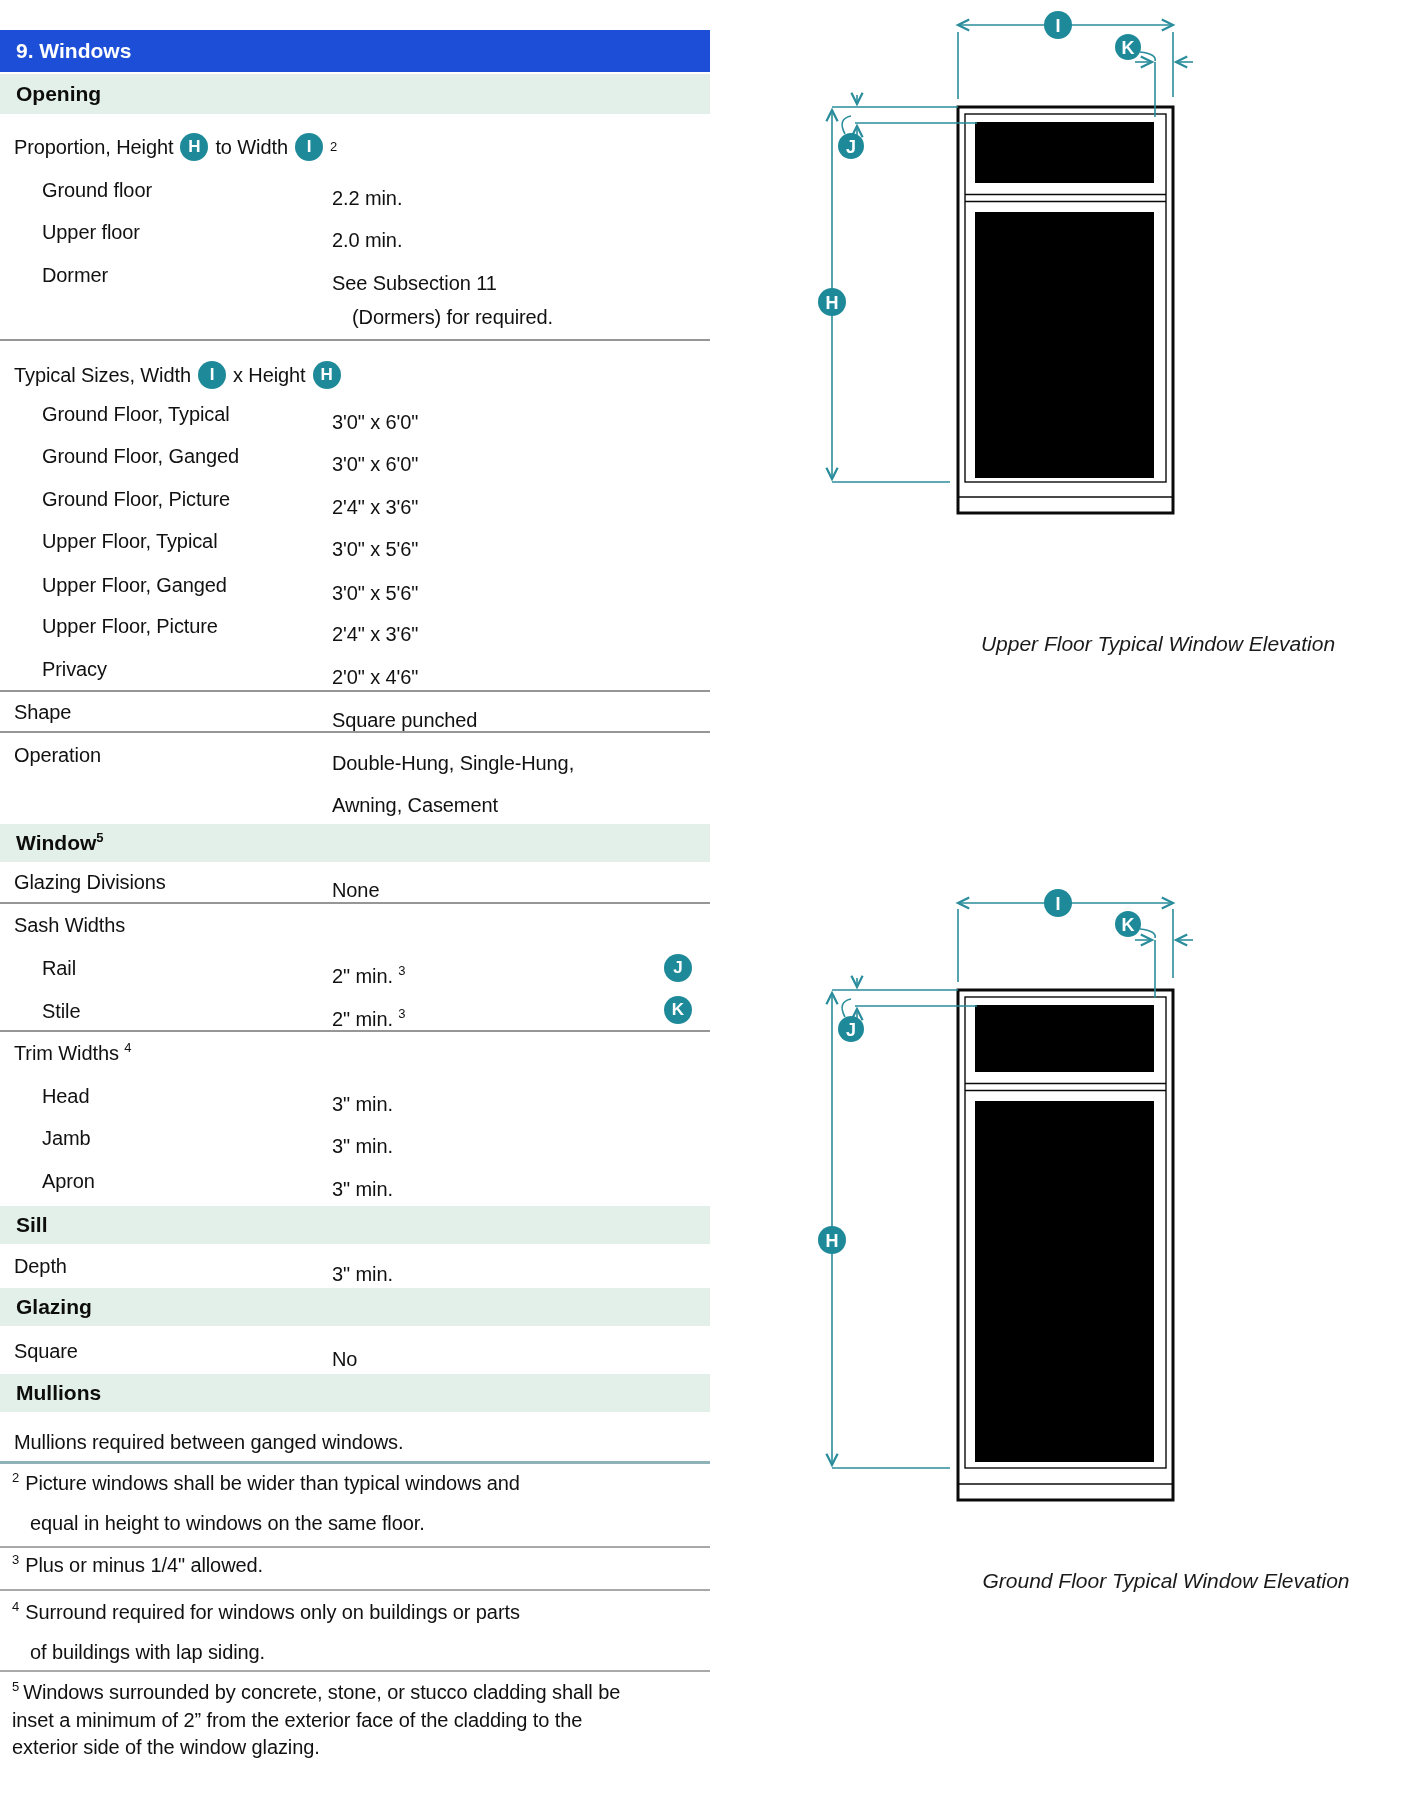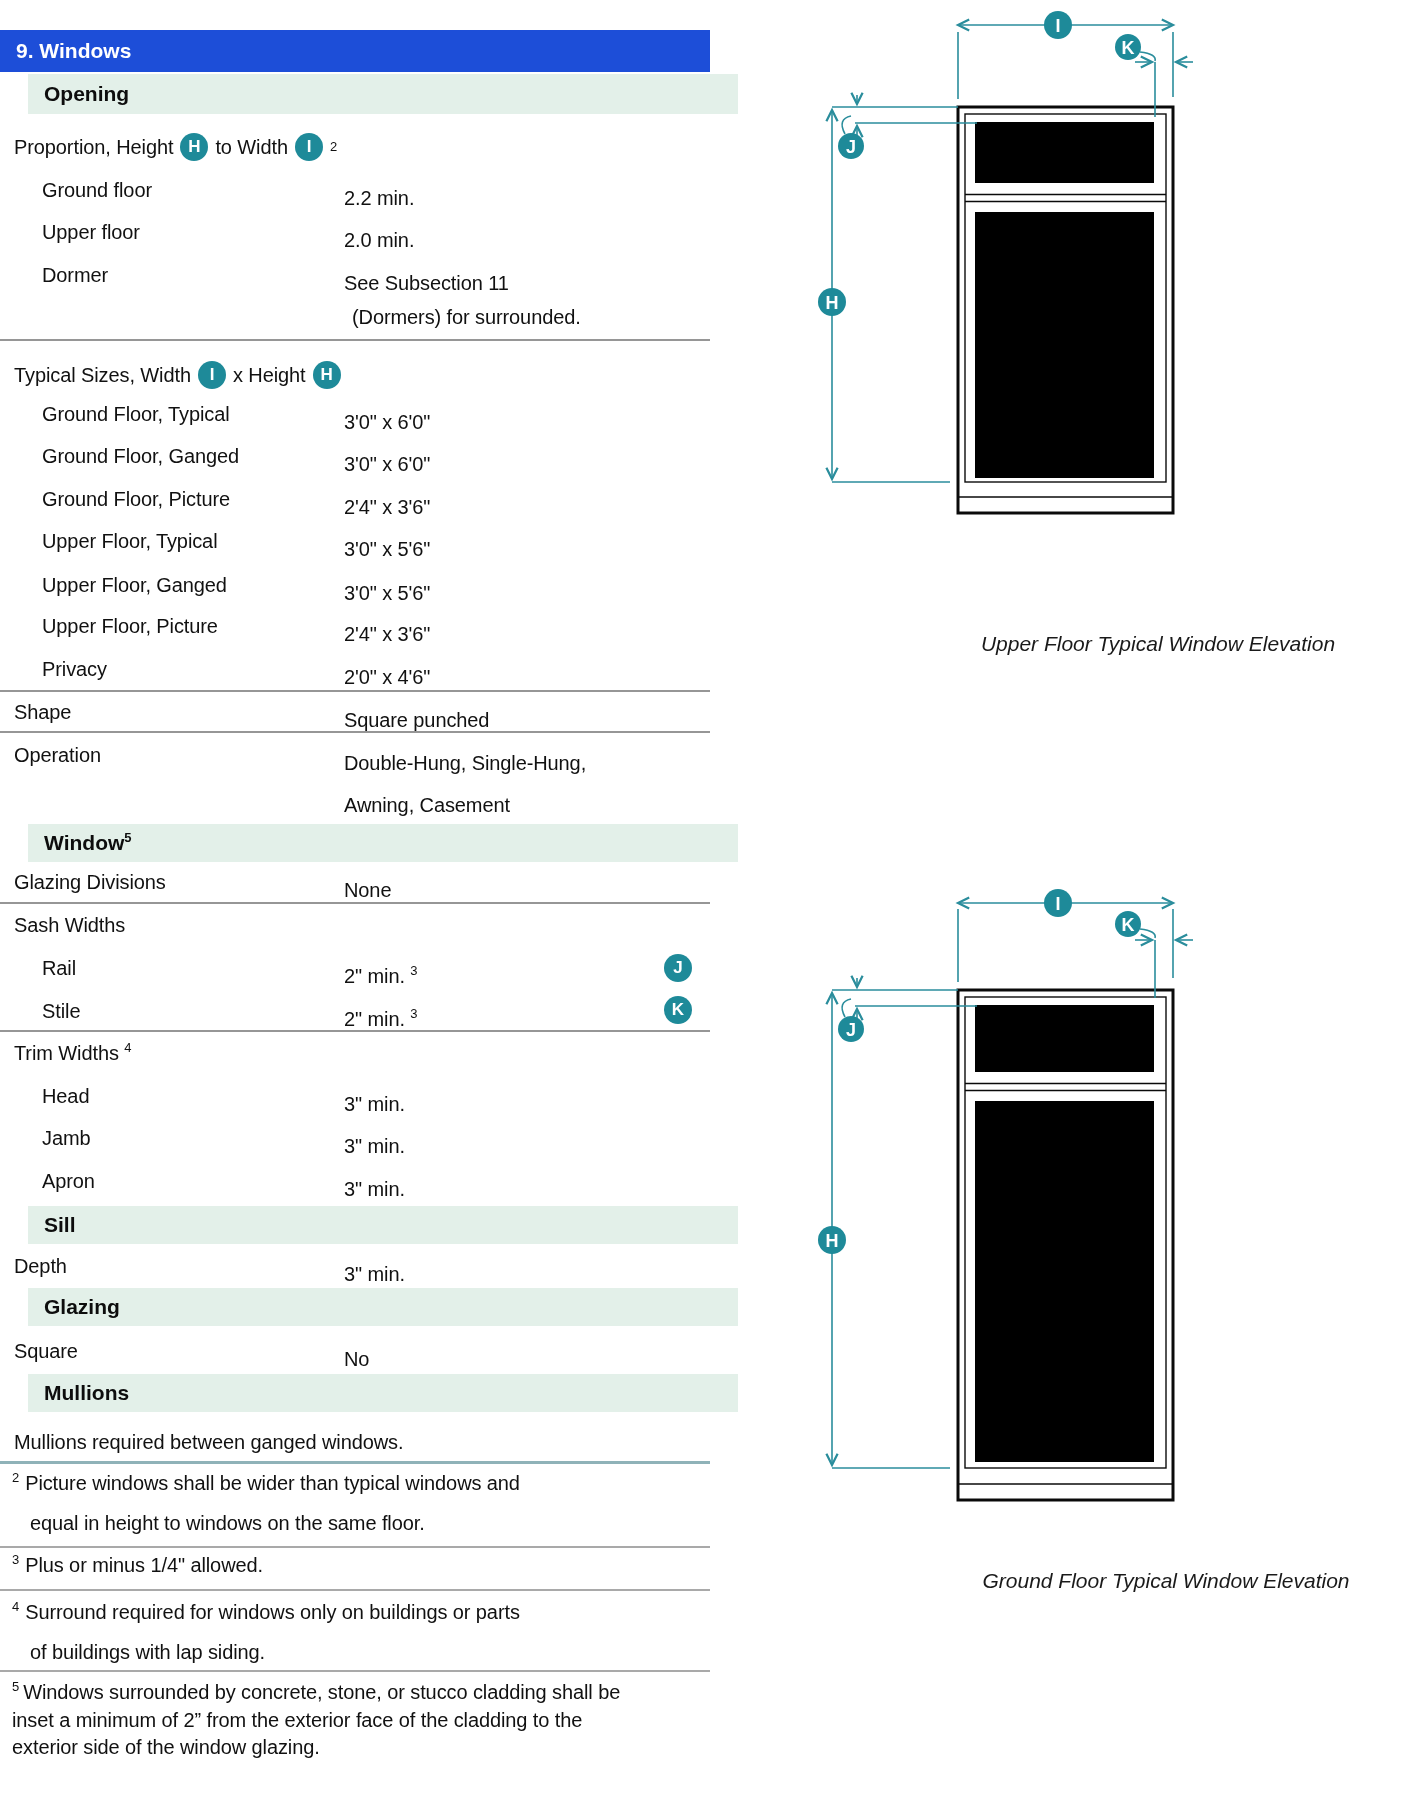--- a/index.html
+++ b/index.html
@@ -3,25 +3,25 @@
 <meta charset="utf-8">
 <style>
   html,body { margin:0; padding:0; background:#fff; }
   .screen {
     position:relative; width:1401px; height:1803px; background:#ffffff;
     font-family:"Liberation Sans", sans-serif; color:#111; overflow:hidden;
   }
   
   .band { position:absolute; left:0; width:710px; display:flex; align-items:center; box-sizing:border-box; padding-left:16px; }
   .band.teal { background:#1d4ed8; color:#fff; font-weight:bold; font-size:21px; height:42px; }
-  .band.green { background:#e3f0e9; color:#0d0d0d; font-weight:bold; font-size:21px; height:40px;margin-left:28px; }
+  .band.green { background:#e3f0e9; color:#0d0d0d; font-weight:bold; font-size:21px; height:40px; }
   .row { position:absolute; left:14px; width:696px; height:42px; display:flex; align-items:center; font-size:20px; letter-spacing:-0.1px; }
   .row .lbl { white-space:nowrap; }
   .row .ind { padding-left:28px; }
-  .row .val { position:absolute; left:330px; white-space:nowrap;margin-top:16px; }
+  .row .val { position:absolute; left:318px; white-space:nowrap;margin-top:16px; }
   .row .val2 { position:absolute; left:338px; white-space:nowrap; }
   .rule { position:absolute; left:0; width:710px; height:2px; background:#969696; }
   .rule.thin { height:1.5px; background:#a9a9a9; }
   .rule.tealish { height:3px; background:#8fb2b8; }
   sup { font-size:13px; vertical-align:super; line-height:0; }
   .ibadge {
     display:inline-flex; width:28px; height:28px; border-radius:50%;
     background:#1e8a99; color:#fff; font-weight:bold; font-size:17px;
     align-items:center; justify-content:center; margin:0 7px; flex:0 0 auto;
   }
@@ -63,21 +63,21 @@
   </div>
   <div class="row" style="top:211px">
     <span class="lbl ind">Upper floor</span>
     <span class="val">2.0 min.</span>
   </div>
   <div class="row" style="top:254px">
     <span class="lbl ind">Dormer</span>
     <span class="val">See Subsection 11</span>
   </div>
   <div class="row" style="top:296px">
-    <span class="val2">(Dormers) for surrounded.</span>
+    <span class="val2">(Dormers) for required.</span>
   </div>
 
   <div class="rule" style="top:339px"></div>
 
   <div class="row" style="top:354px">
     <span class="lbl">Typical Sizes, Width</span>
     <span class="ibadge">I</span>
     <span class="lbl">x Height</span>
     <span class="ibadge">H</span>
   </div>

